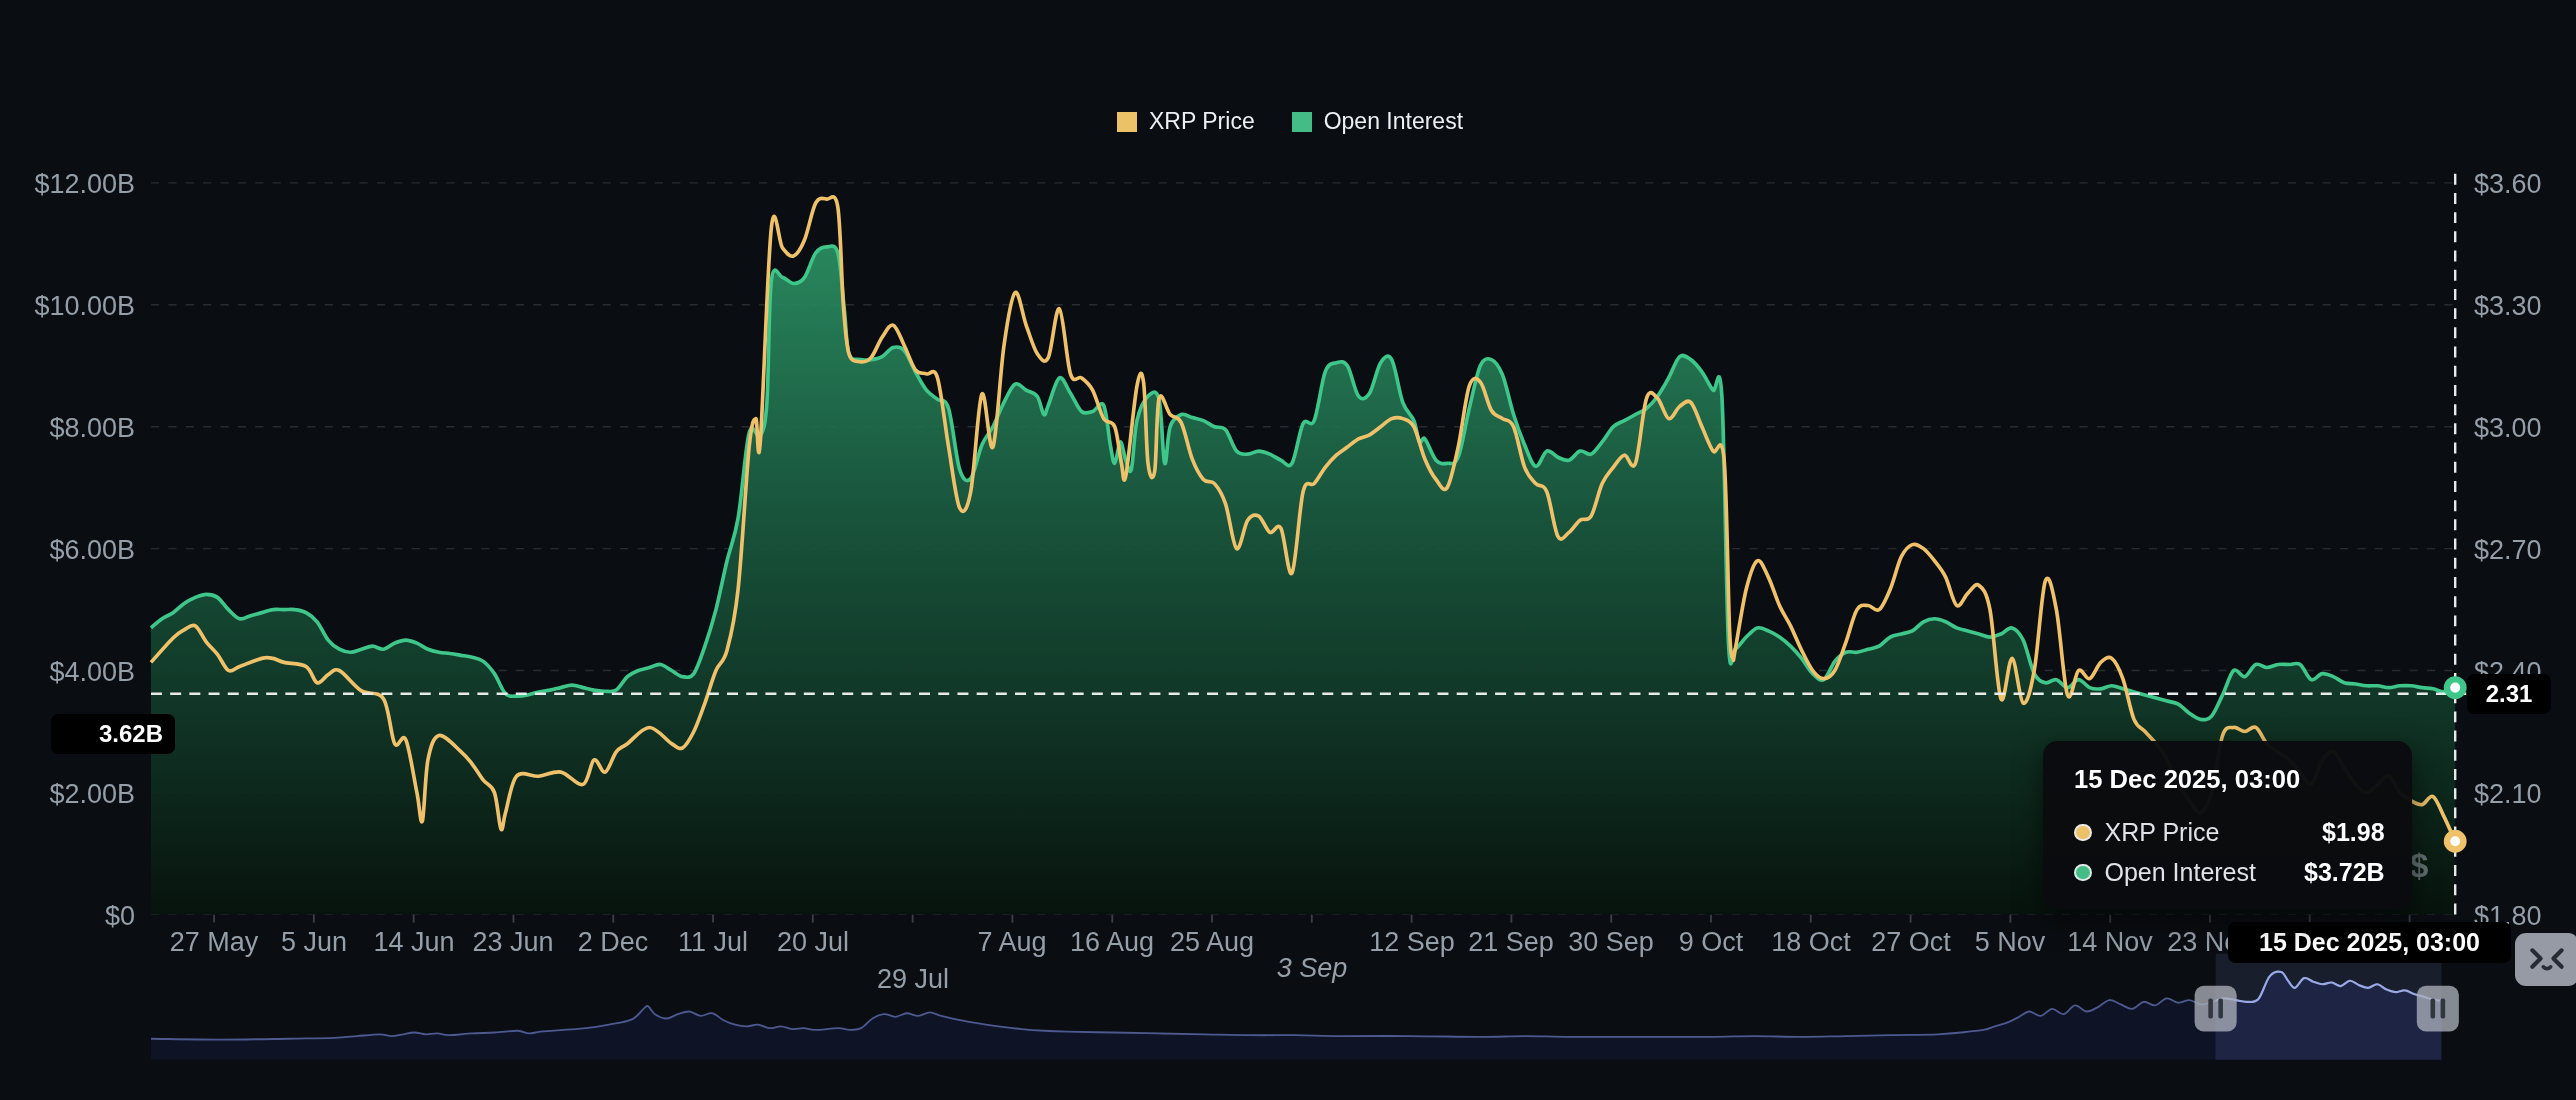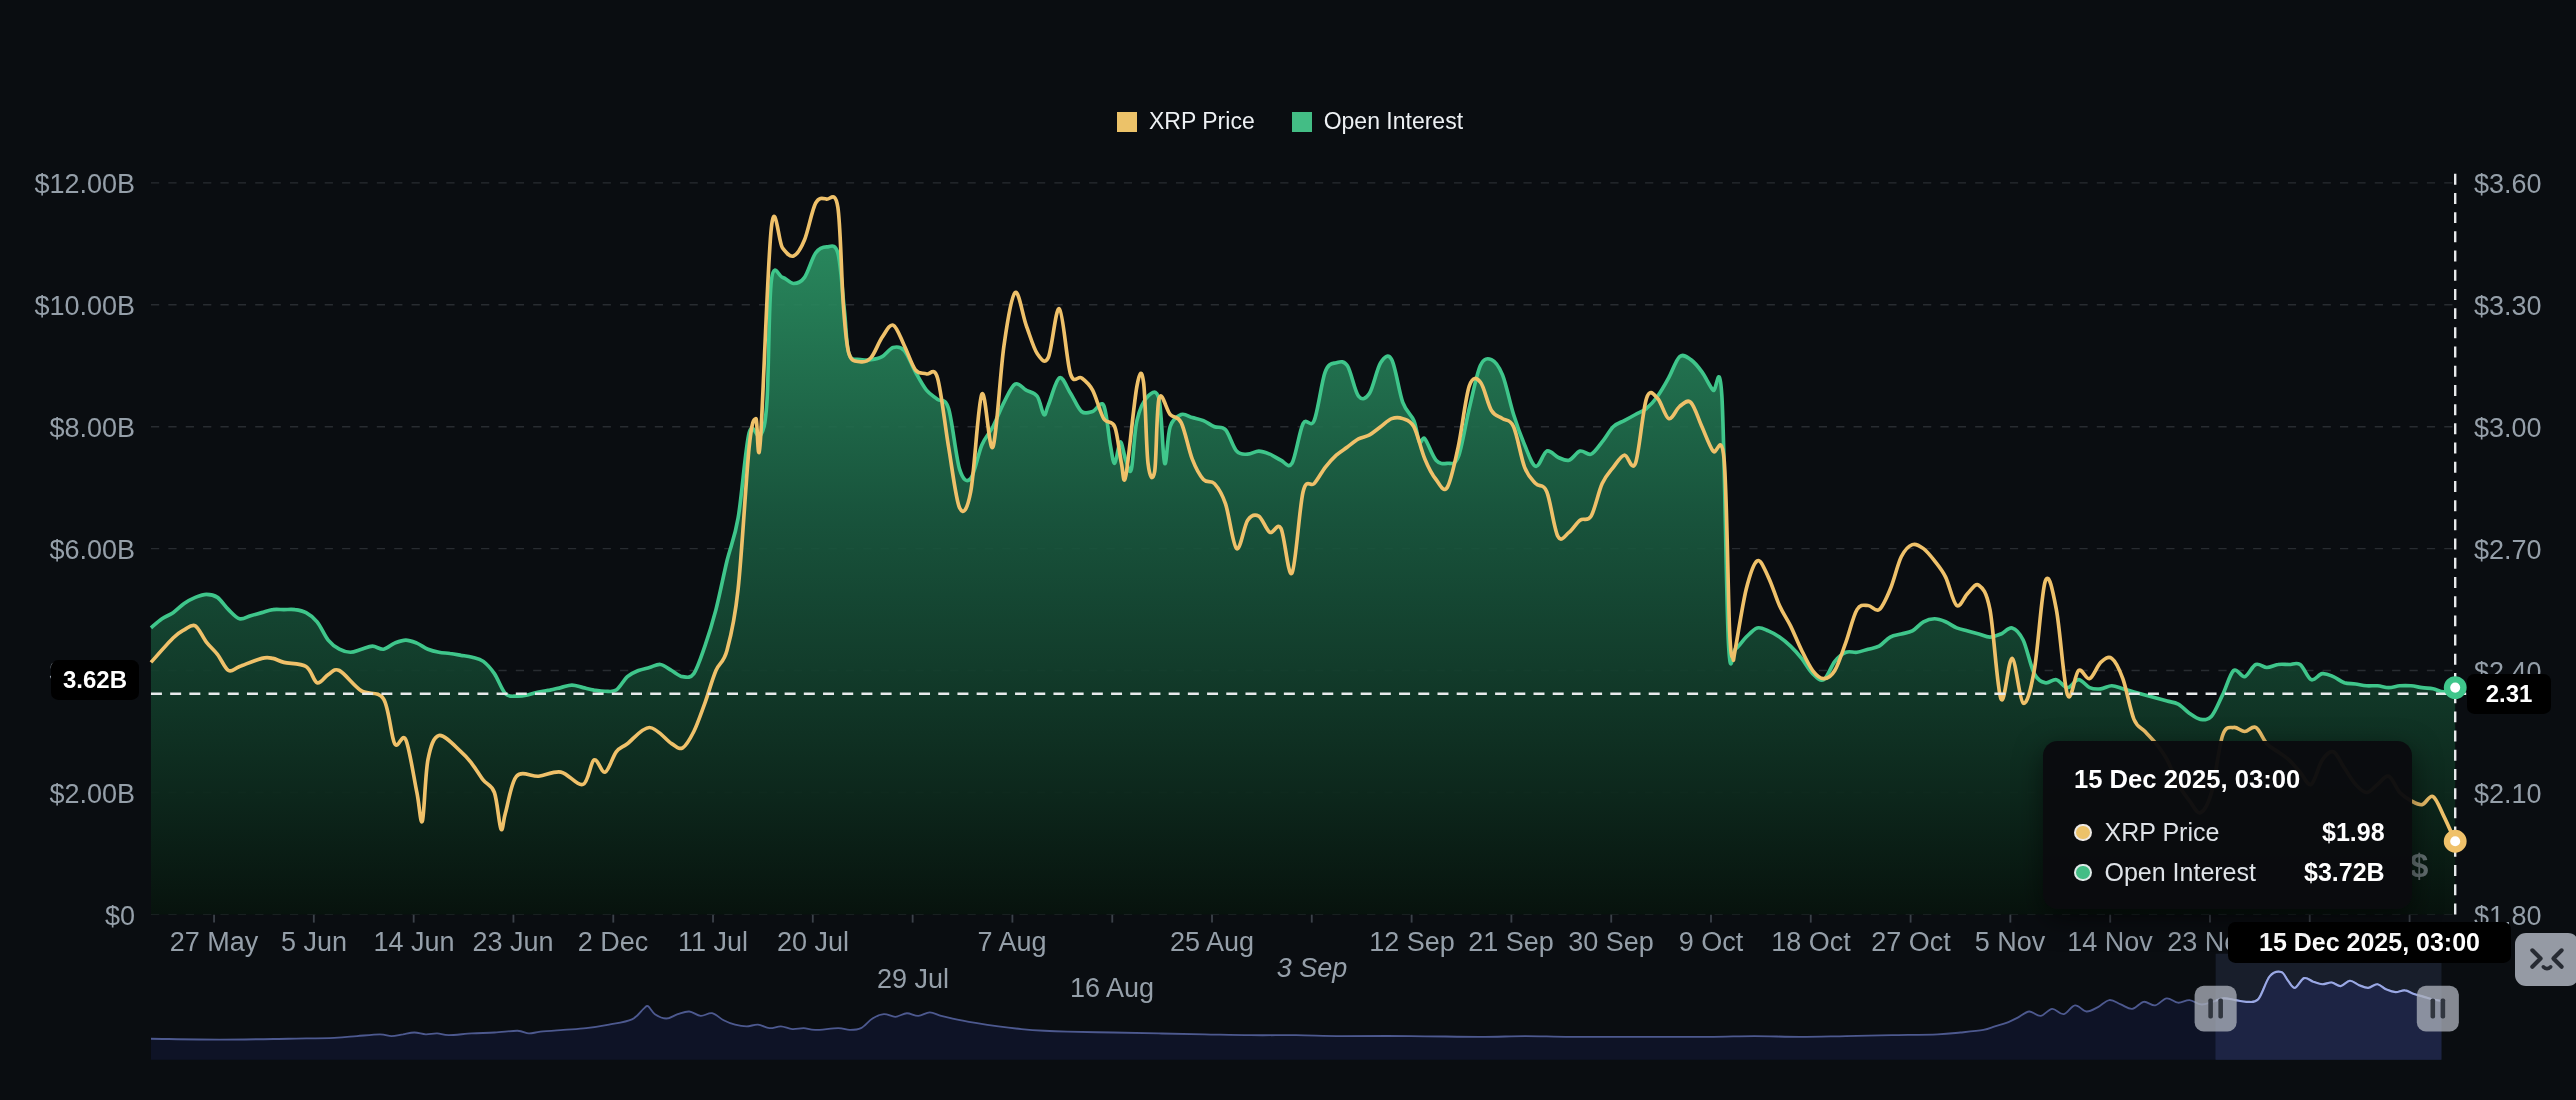--- a/index.html
+++ b/index.html
@@ -137,36 +137,36 @@
   <div id="axis-x">
       <span class="xlabel" style="left: 214px; top: 927px;">27 May</span>
       <span class="xlabel" style="left: 314px; top: 927px;">5 Jun</span>
       <span class="xlabel" style="left: 414px; top: 927px;">14 Jun</span>
       <span class="xlabel" style="left: 513px; top: 927px;">23 Jun</span>
       <span class="xlabel" style="left: 613px; top: 927px;">2 Dec</span>
       <span class="xlabel" style="left: 713px; top: 927px;">11 Jul</span>
       <span class="xlabel" style="left: 813px; top: 927px;">20 Jul</span>
       <span class="xlabel" style="left: 913px; top: 964px;">29 Jul</span>
       <span class="xlabel" style="left: 1012px; top: 927px;">7 Aug</span>
-      <span class="xlabel" style="left: 1112px; top: 973px; text-align: center;">16 Aug</span>
+      <span class="xlabel" style="left: 1112px; top: 927px; text-align: center;">16 Aug</span>
       <span class="xlabel" style="left: 1212px; top: 927px;">25 Aug</span>
       <span class="xlabel" style="left: 1312px; top: 953px; font-style: italic;">3 Sep</span>
       <span class="xlabel" style="left: 1412px; top: 927px;">12 Sep</span>
       <span class="xlabel" style="left: 1511px; top: 927px;">21 Sep</span>
       <span class="xlabel" style="left: 1611px; top: 927px;">30 Sep</span>
       <span class="xlabel" style="left: 1711px; top: 927px;">9 Oct</span>
       <span class="xlabel" style="left: 1811px; top: 927px;">18 Oct</span>
       <span class="xlabel" style="left: 1911px; top: 927px;">27 Oct</span>
       <span class="xlabel" style="left: 2010px; top: 927px;">5 Nov</span>
       <span class="xlabel" style="left: 2110px; top: 927px;">14 Nov</span>
       <span class="xlabel" style="left: 2210px; top: 927px;">23 Nov</span>
       <span class="xlabel" style="left: 2310px; top: 927px;">2 Dec</span>
     </div>
 
-  <div class="pill pill-small" id="pill-left" style="left: 51px; width: 88px; top: 660px;">3.62B</div>
+  <div class="pill pill-small" id="pill-left" style="left: 51px; width: 88px; top: 714px; padding-left: 36px;">3.62B</div>
   <div class="pill pill-small" id="pill-right" style="left: 2467px; width: 84px; top: 674px;">2.31</div>
   <div class="pill pill-date" id="pill-date" style="left: 2228px; width: 283px; top: 922px;">15 Dec 2025, 03:00</div>
 
   <div class="watermark" id="watermark" style="left: 2410px; top: 847px;">$</div>
 
   <div class="tooltip">
     <div class="tooltip-title">15 Dec 2025, 03:00</div>
     <div class="tooltip-row">
       <span class="t-dot" style="background: rgb(236, 194, 105);"></span>
       <span class="t-label">XRP Price</span>

